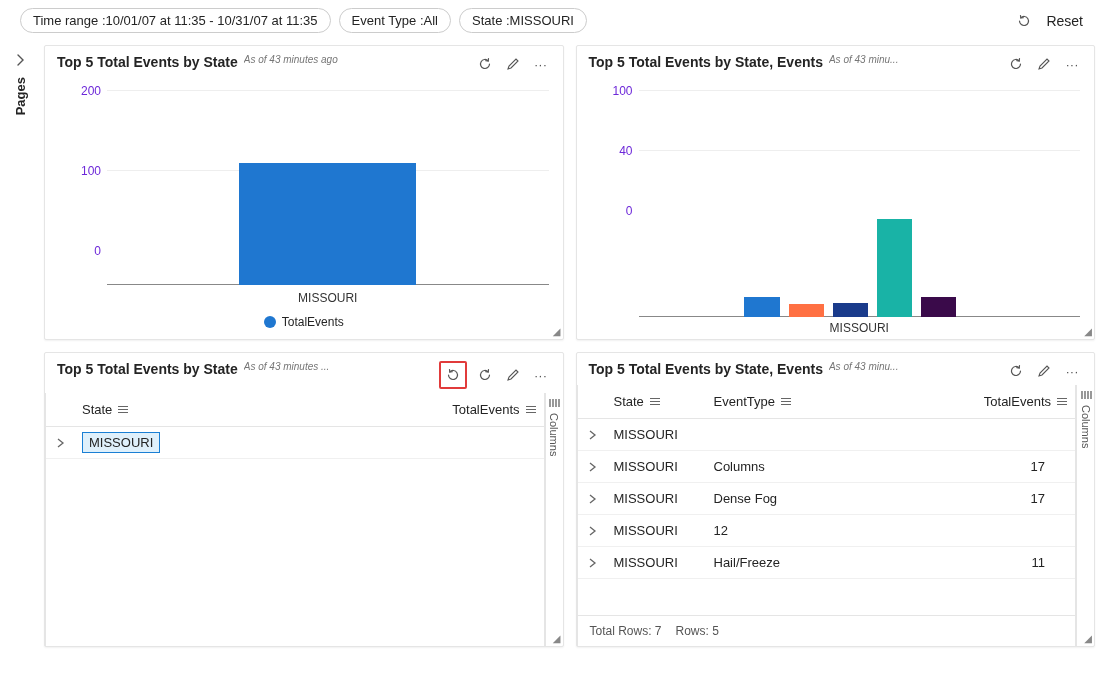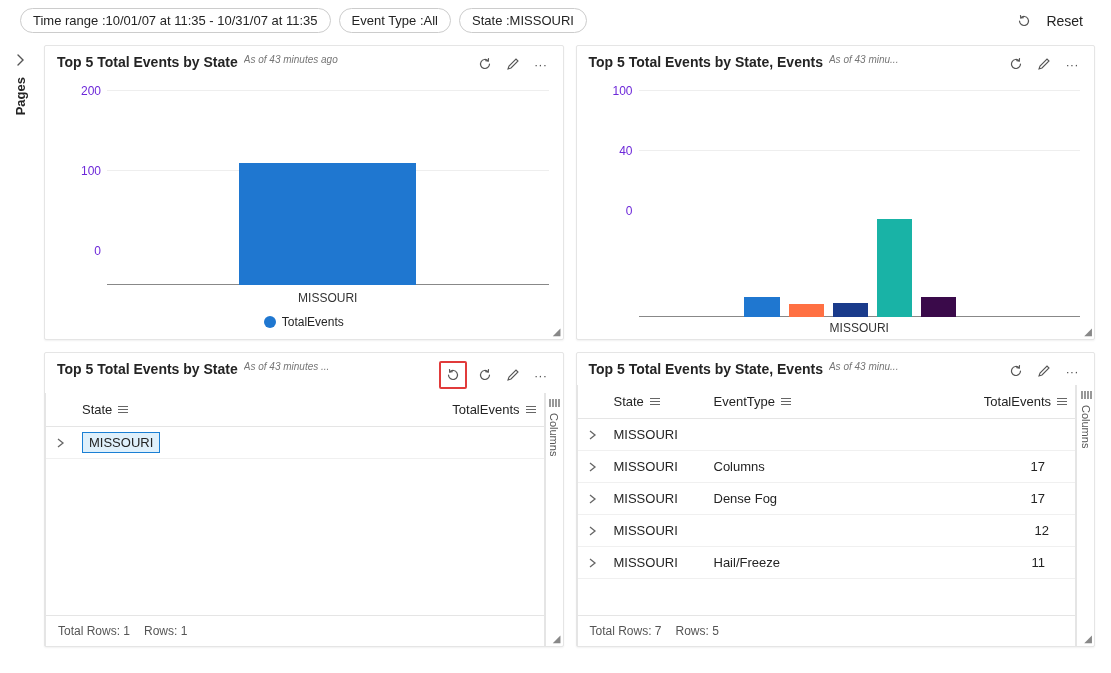--- a/index.html
+++ b/index.html
@@ -238,24 +238,20 @@
               <div class="tb-cell cell-exp">
                   <svg width="10" height="10" viewBox="0 0 10 10">
                     <path d="M3 1l5 4-5 4" stroke="#666" stroke-width="1.3" fill="none"></path>
                   </svg>
                 </div>
               <div class="tb-cell" style="width:110px">
                   <span class="sel-cell">MISSOURI</span>
                 </div>
             </div>
             <div style="flex:1"></div>
-            <div class="footer-row">
-              <span>Total Rows: 1</span>
-              <span>Rows: 1</span>
-            </div>
           </div>
           <div class="columns-handle">
             <svg width="12" height="12" viewBox="0 0 12 12">
                 <path d="M2 2v8M5 2v8M8 2v8M11 2v8" stroke="#555" stroke-width="1.2"></path>
               </svg>
             <span class="v-label">Columns</span>
           </div>
         </div>
       </div>
       <div class="resize-handle">◢</div>
@@ -354,21 +350,21 @@
               </div>
             <div class="tb-row">
                 <div class="tb-cell cell-exp">
                   <svg width="10" height="10" viewBox="0 0 10 10">
                     <path d="M3 1l5 4-5 4" stroke="#666" stroke-width="1.3" fill="none"></path>
                   </svg>
                 </div>
                 <div class="tb-cell" style="width:100px">
                   <span>MISSOURI</span>
                 </div>
-                <div class="tb-cell" style="flex:1;justify-content:flex-end;padding-right:26px">
+                <div class="tb-cell" style="flex:1;justify-content:flex-start;padding-right:26px">
                   <span>12</span>
                 </div>
               </div>
             <div class="tb-row">
                 <div class="tb-cell cell-exp">
                   <svg width="10" height="10" viewBox="0 0 10 10">
                     <path d="M3 1l5 4-5 4" stroke="#666" stroke-width="1.3" fill="none"></path>
                   </svg>
                 </div>
                 <div class="tb-cell" style="width:100px">

